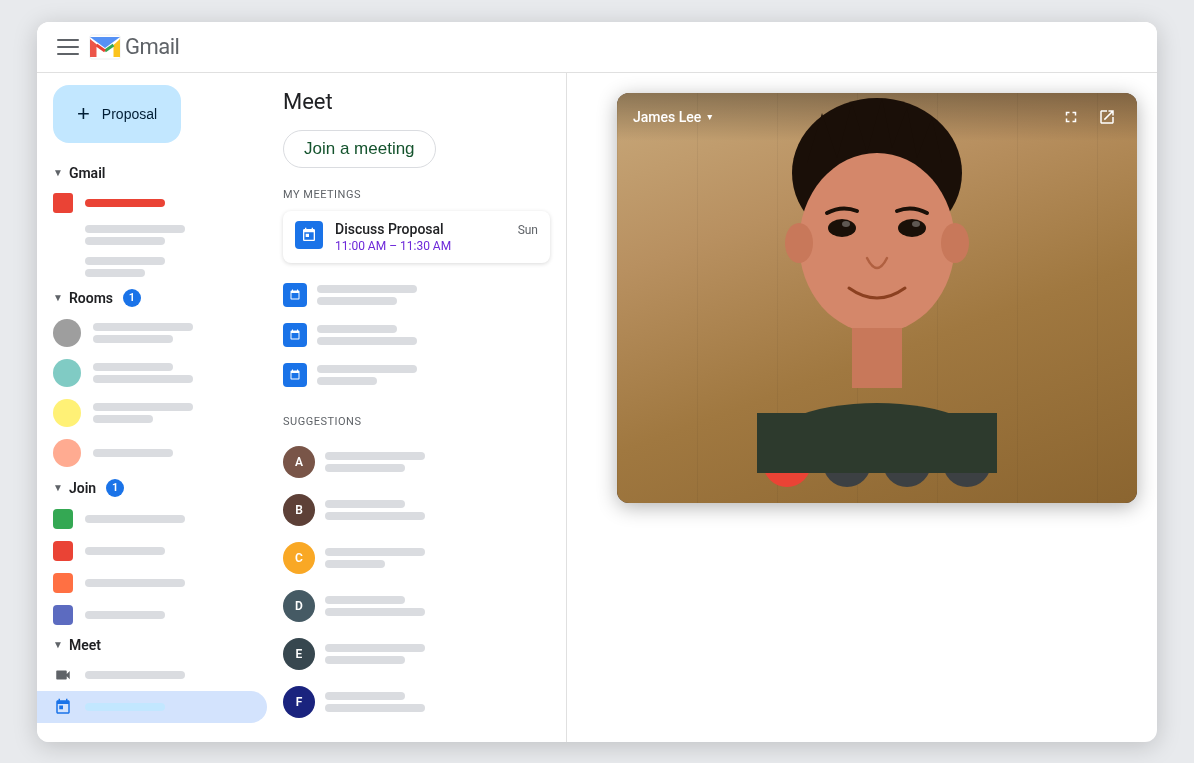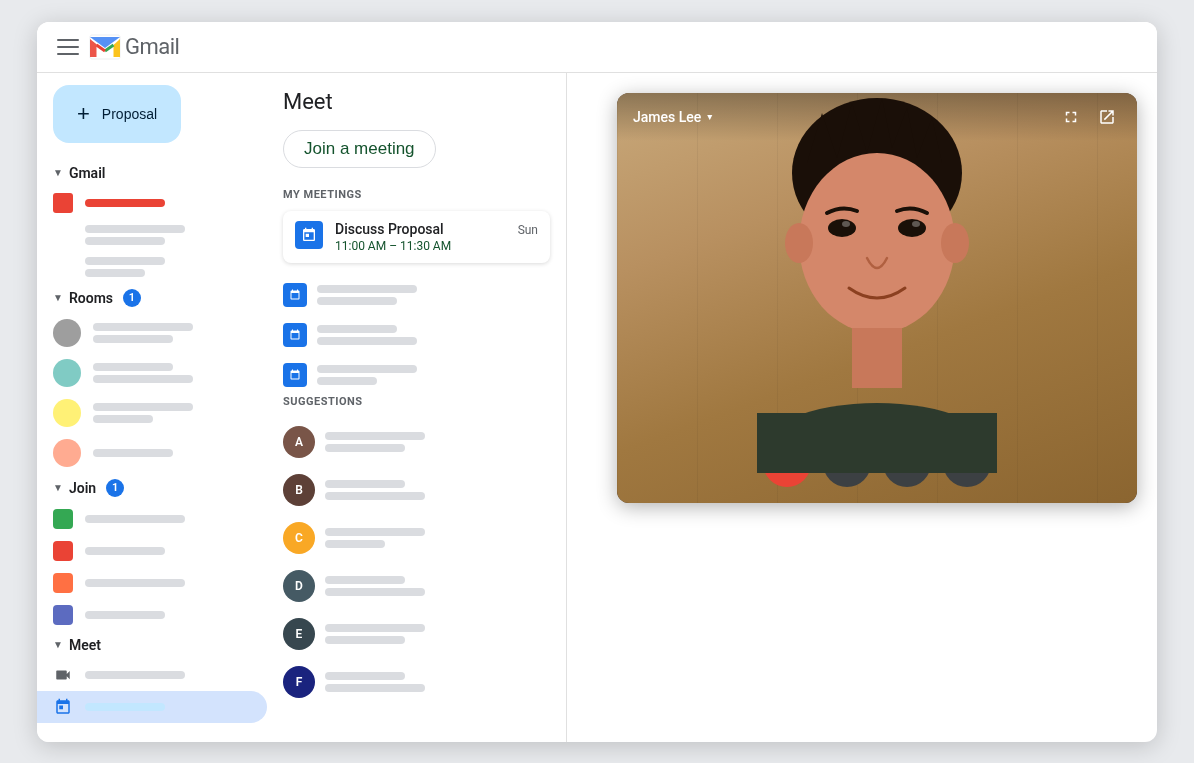--- a/index.html
+++ b/index.html
@@ -204,21 +204,21 @@
       padding: 8px 20px;
       border: 1.5px solid #dadce0;
       border-radius: 20px;
       background: #fff;
       color: #14532d;
       font-size: 17px;
       cursor: pointer;
     }
     .section-label {
       font-size: 11px;
-      font-weight: 700;
+      font-weight: 400;
       color: #5f6368;
       letter-spacing: 0.5px;
       margin-bottom: 10px;
       text-transform: uppercase;
     }
     .meeting-card {
       display: flex;
       align-items: flex-start;
       gap: 12px;
       padding: 10px 12px;
@@ -241,21 +241,21 @@
       flex-shrink: 0;
     }
     .meeting-info { flex: 1; }
     .meeting-title {
       font-size: 14px;
       font-weight: 500;
       color: #202124;
     }
     .meeting-time {
       font-size: 12px;
-      color: #14532d;
+      color: #6d28d9;
       margin-top: 2px;
     }
     .meeting-day {
       font-size: 12px;
       color: #5f6368;
       position: absolute;
       right: 12px;
       top: 12px;
     }
     .small-meeting-item {
@@ -585,21 +585,21 @@
           <svg width="12" height="12" viewBox="0 0 24 24" fill="white">
             <path d="M19 3h-1V1h-2v2H8V1H6v2H5c-1.11 0-1.99.9-1.99 2L3 19c0 1.1.89 2 2 2h14c1.1 0 2-.9 2-2V5c0-1.1-.9-2-2-2zm0 16H5V8h14v11z"></path>
           </svg>
         </div>
         <div class="list-bar-group">
           <div class="gray-bar gray-bar-long"></div>
           <div class="gray-bar gray-bar-short"></div>
         </div>
       </div>
 
-      <div class="section-label" style="margin-top:0">SUGGESTIONS</div>
+      <div class="section-label" style="margin-top:20px">SUGGESTIONS</div>
 
       <div class="suggestion-item">
         <div class="suggestion-avatar" style="background:#795548;display:flex;align-items:center;justify-content:center;font-size:12px;color:#fff;font-weight:600">A</div>
         <div class="list-bar-group">
           <div class="gray-bar gray-bar-long"></div>
           <div class="gray-bar gray-bar-medium"></div>
         </div>
       </div>
       <div class="suggestion-item">
         <div class="suggestion-avatar" style="background:#5d4037;display:flex;align-items:center;justify-content:center;font-size:12px;color:#fff;font-weight:600">B</div>

